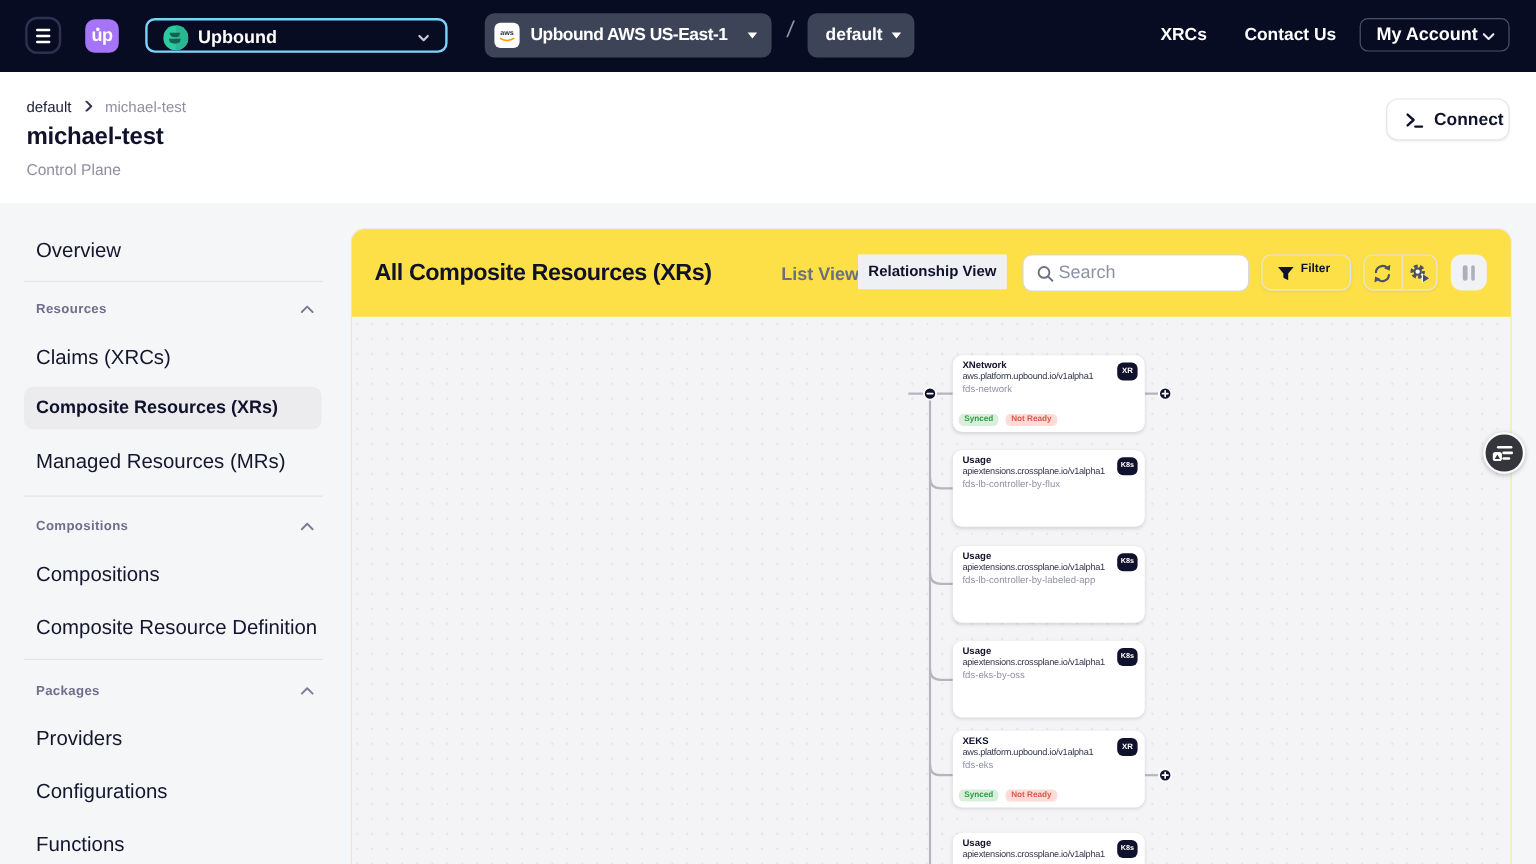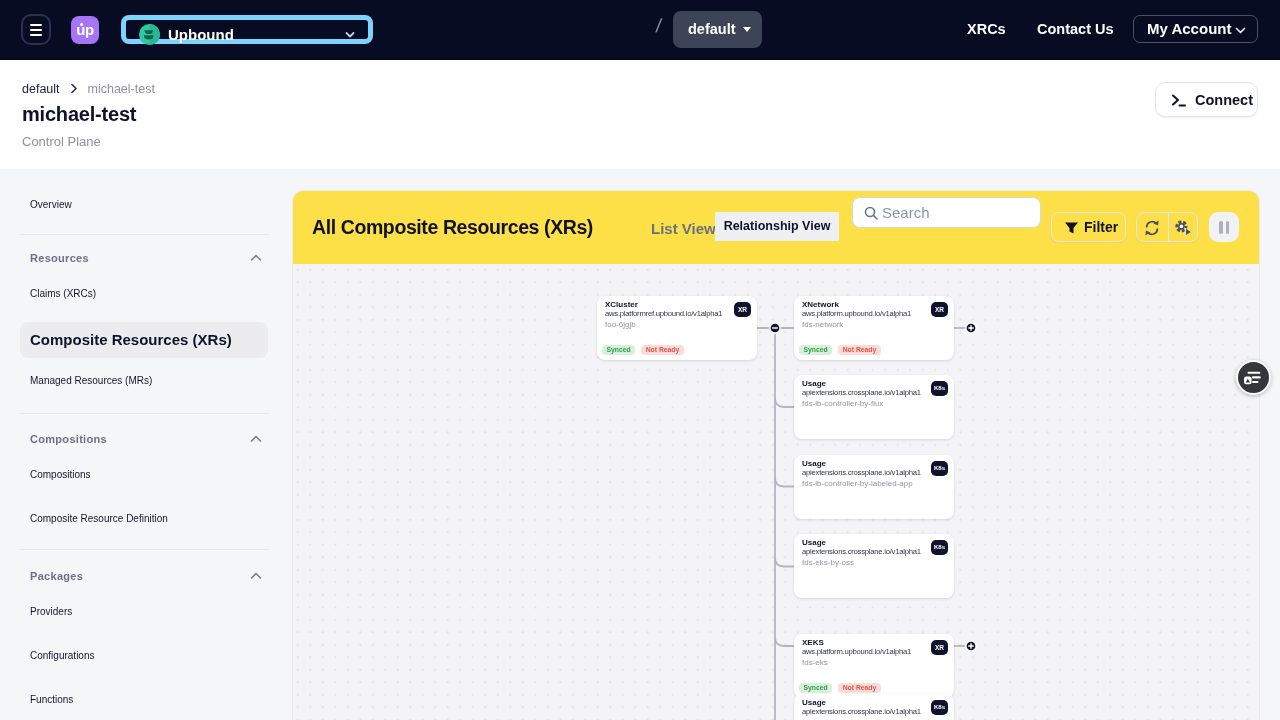--- a/index.html
+++ b/index.html
@@ -4,21 +4,21 @@
 <style>
   * { margin:0; padding:0; box-sizing:border-box; }
   html,body { width:1280px; height:720px; overflow:hidden; font-family:"Liberation Sans", sans-serif; background:#f5f6f7; }
 
   
   #nav { position:absolute; left:0; top:0; width:1280px; height:60px; background:#080c23; }
   #hamb { position:absolute; left:21px; top:14px; width:30px; height:31px; border:2px solid #2c3150; border-radius:10px; }
   #hamb span { position:absolute; left:7px; width:12px; height:1.8px; background:#fff; border-radius:1px; }
   #logo { position:absolute; left:71px; top:16px; width:28px; height:28px; border-radius:8px; background:#a674f7; color:#fff; font-weight:800; font-size:15px; text-align:center; line-height:27px; letter-spacing:-0.5px; }
   #logo i { position:absolute; left:8.5px; top:6.5px; width:3.4px; height:3.4px; border-radius:50%; background:#fff; }
-  #orgsel { position:absolute; left:121px; top:15px; width:252px; height:29px; border:5px solid #7dd3fc; border-radius:8px; }
+  #orgsel { position:absolute; left:121px; top:15px; width:252px; height:29px; border:2px solid #7dd3fc; border-radius:8px; }
   #orgicon { position:absolute; left:13px; top:4px; width:21px; height:21px; }
   #orgsel .t { position:absolute; left:42px; top:6px; color:#fff; font-weight:700; font-size:15px; }
   .chev { stroke:#c9cdd9; stroke-width:1.8; fill:none; stroke-linecap:round; stroke-linejoin:round; }
   .ddchev { position:absolute; right:12px; top:9px; }
 
   .grybtn { position:absolute; top:11px; height:37px; background:#3e4457; border-radius:8px; color:#fff; font-weight:700; font-size:15px; }
   #spacebtn { left:404px; width:239px; }
   #awssq { position:absolute; left:8px; top:8px; width:21px; height:21px; background:#fff; border-radius:5px; }
   #spacebtn .t { position:absolute; left:38px; top:9.5px; letter-spacing:-0.4px; font-size:14.5px; }
   .tri { width:0; height:0; border-left:4.5px solid transparent; border-right:4.5px solid transparent; border-top:5.5px solid #fff; position:absolute; }
@@ -37,37 +37,37 @@
   #crumb { position:absolute; left:22px; top:22px; font-size:12.5px; color:#20223a; }
   #crumb .sep { display:inline-block; margin:0 6px; }
   #crumb .cur { color:#8f90a1; }
   #title { position:absolute; left:22px; top:43px; font-size:20px; font-weight:800; color:#10122b; letter-spacing:-0.2px;}
   #subtitle { position:absolute; left:22px; top:74px; font-size:13px; color:#8f90a1; }
   #connect { position:absolute; left:1155px; top:22px; width:103px; height:35px; background:#fff; border:1px solid #e4e5ea; border-radius:10px; box-shadow:0 1px 2px rgba(16,24,40,.06); }
   #connect .t { position:absolute; left:39px; top:9px; font-size:14.5px; font-weight:700; color:#10122b;text-align:center; }
   #connect svg { position:absolute; left:15px; top:10px; }
 
   
-  .snav { position:absolute; font-size:10px; color:#14162e; left:30px; }
+  .snav { position:absolute; font-size:17px; color:#14162e; left:30px; }
   .shead { position:absolute; font-size:11px; font-weight:700; color:#6f6e8c; left:30px; letter-spacing:.3px; }
   .sdiv { position:absolute; left:20px; width:249px; height:1px; background:#e4e4e9; }
   .schev { position:absolute; left:249px; }
   #selitem { position:absolute; left:20px; top:322px; width:248px; height:36px; background:#ececef; border-radius:8px; }
   #selitem span { position:absolute; left:10px; top:9px; font-size:15px; font-weight:700; color:#10122b; }
 
   
   #panel { position:absolute; left:292px; top:190px; width:968px; height:530px; background:#fde047; border:1px solid #e9e9ee; border-bottom:none; border-radius:12px 12px 0 0; overflow:hidden; }
   #ptitle { position:absolute; left:19px; top:25px; font-size:19.5px; font-weight:800; color:#10122b; letter-spacing:-0.4px; }
   #listview { position:absolute; left:358px; top:29px; font-size:15px; font-weight:700; color:#6b7080; }
   #relpill { position:absolute; left:422px; top:21px; width:124px; height:29px; background:#eef0f3; border-radius:0; font-size:12.5px; font-weight:800; color:#10122b; text-align:center; line-height:29px; }
-  #search { position:absolute; left:559px; top:6px; width:189px; height:31px; background:#fff; border:1px solid #d6d9e0; border-radius:8px; }
+  #search { position:absolute; left:559px; top:21px; width:189px; height:31px; background:#fff; border:1px solid #d6d9e0; border-radius:8px; }
   #search .ph { position:absolute; left:29px; top:6px; font-size:15px; color:#8d93a3; }
   #search svg { position:absolute; left:11px; top:8px; }
   #filter { position:absolute; left:758px; top:21px; width:75px; height:30px; border:1px solid #e4e5ea; border-radius:8px; box-shadow:0 1px 2px rgba(16,24,40,.05); }
-  #filter .t { position:absolute; left:32px; top:6px; font-size:14px; font-weight:700; color:#10122b; }
+  #filter .t { position:absolute; left:32px; top:6px; font-size:10px; font-weight:700; color:#10122b; }
   #filter svg { position:absolute; left:12px; top:8px; }
   #btngroup { position:absolute; left:843px; top:21px; width:62px; height:30px; border:1px solid #e4e5ea; border-radius:8px; box-shadow:0 1px 2px rgba(16,24,40,.05); }
   #btngroup .d { position:absolute; left:31px; top:0; width:1px; height:28px; background:#e4e5ea; }
   #pause { position:absolute; left:916px; top:21px; width:30px; height:30px; background:#f1f2f5; border-radius:9px; }
   #pause span { position:absolute; top:8.5px; width:3.6px; height:13px; background:#abb0bc; border-radius:1.8px; }
 
   
   #canvas { position:absolute; left:0; top:73px; width:966px; height:456px; background-color:#f4f4f6;
     background-image:radial-gradient(circle, #e1e1e6 0.9px, transparent 1.1px);
     background-size:12.5px 12.5px; background-position:11px 12px; overflow:hidden; }
@@ -102,20 +102,30 @@
           <circle cx="10.5" cy="10.5" r="10.5" fill="#2dcaa2"></circle>
           <path d="M10.5 0 A10.5 10.5 0 0 1 10.5 21 Z" fill="#27b893"></path>
           <path d="M5.2 6.3 H14.2 L13.2 9.2 Q10 11 6.4 9.2 Z" fill="#15604f"></path>
           <path d="M4.8 11.2 H14.6 L13.8 14.2 Q9.8 16.6 5.6 14.2 Z" fill="#15604f"></path>
         </svg>
     </div>
     <span class="t">Upbound</span>
     <svg class="ddchev" width="12" height="12">
         <path class="chev" d="M2.5 4 L6 7.5 L9.5 4"></path>
       </svg>
+  </div>
+  <div class="grybtn" id="spacebtn">
+    <div id="awssq">
+      <svg width="21" height="21">
+          <text x="10.5" y="10" font-size="6" font-weight="bold" fill="#252f3e" text-anchor="middle">aws</text>
+          <path d="M5 13 Q10.5 16.5 16 13" stroke="#f90" stroke-width="1.4" fill="none" stroke-linecap="round"></path>
+        </svg>
+    </div>
+    <span class="t">Upbound AWS US-East-1</span>
+    <span class="tri"></span>
   </div>
   <span id="slash">/</span>
   <div class="grybtn" id="defbtn">
       <span class="t">default</span>
       <span class="tri"></span>
     </div>
   <span class="navlink" style="left:967px">XRCs</span>
   <span class="navlink" style="left:1037px">Contact Us</span>
   <div id="myacct">
     <span class="t">My Account</span>
@@ -222,30 +232,20 @@
       <g>
         <circle cx="482" cy="64" r="5.1" fill="#10122d" stroke="#fdfdfe" stroke-width="1.5"></circle>
         <path d="M479.7 64 H484.3" stroke="#fff" stroke-width="1.4" stroke-linecap="round"></path>
         <circle cx="678" cy="64" r="5.1" fill="#10122d" stroke="#fdfdfe" stroke-width="1.5"></circle>
         <path d="M675.7 64 H680.3 M678 61.7 V66.3" stroke="#fff" stroke-width="1.4" stroke-linecap="round"></path>
         <circle cx="678" cy="382" r="5.1" fill="#10122d" stroke="#fdfdfe" stroke-width="1.5"></circle>
         <path d="M675.7 382 H680.3 M678 379.7 V384.3" stroke="#fff" stroke-width="1.4" stroke-linecap="round"></path>
       </g>
     </svg>
 
-    <div class="card" style="left:304px;top:32px">
-      <div class="l1">XCluster</div>
-      <div class="l2">aws.platformref.upbound.io/v1alpha1</div>
-      <div class="l3">foo-6jgjb</div>
-      <span class="chip xr">XR</span>
-      <div class="badges">
-          <span class="bdg ok">Synced</span>
-          <span class="bdg bad">Not Ready</span>
-        </div>
-    </div>
     <div class="card" style="left:501px;top:32px">
       <div class="l1">XNetwork</div>
       <div class="l2">aws.platform.upbound.io/v1alpha1</div>
       <div class="l3">fds-network</div>
       <span class="chip xr">XR</span>
       <div class="badges">
           <span class="bdg ok">Synced</span>
           <span class="bdg bad">Not Ready</span>
         </div>
     </div>
@@ -260,21 +260,21 @@
       <div class="l2">apiextensions.crossplane.io/v1alpha1</div>
       <div class="l3">fds-lb-controller-by-labeled-app</div>
       <span class="chip k8s">K8s</span>
     </div>
     <div class="card" style="left:501px;top:270px">
       <div class="l1">Usage</div>
       <div class="l2">apiextensions.crossplane.io/v1alpha1</div>
       <div class="l3">fds-eks-by-oss</div>
       <span class="chip k8s">K8s</span>
     </div>
-    <div class="card" style="left:501px;top:370px">
+    <div class="card" style="left:501px;top:345px">
       <div class="l1">XEKS</div>
       <div class="l2">aws.platform.upbound.io/v1alpha1</div>
       <div class="l3">fds-eks</div>
       <span class="chip xr">XR</span>
       <div class="badges">
           <span class="bdg ok">Synced</span>
           <span class="bdg bad">Not Ready</span>
         </div>
     </div>
     <div class="card" style="left:501px;top:430px">

